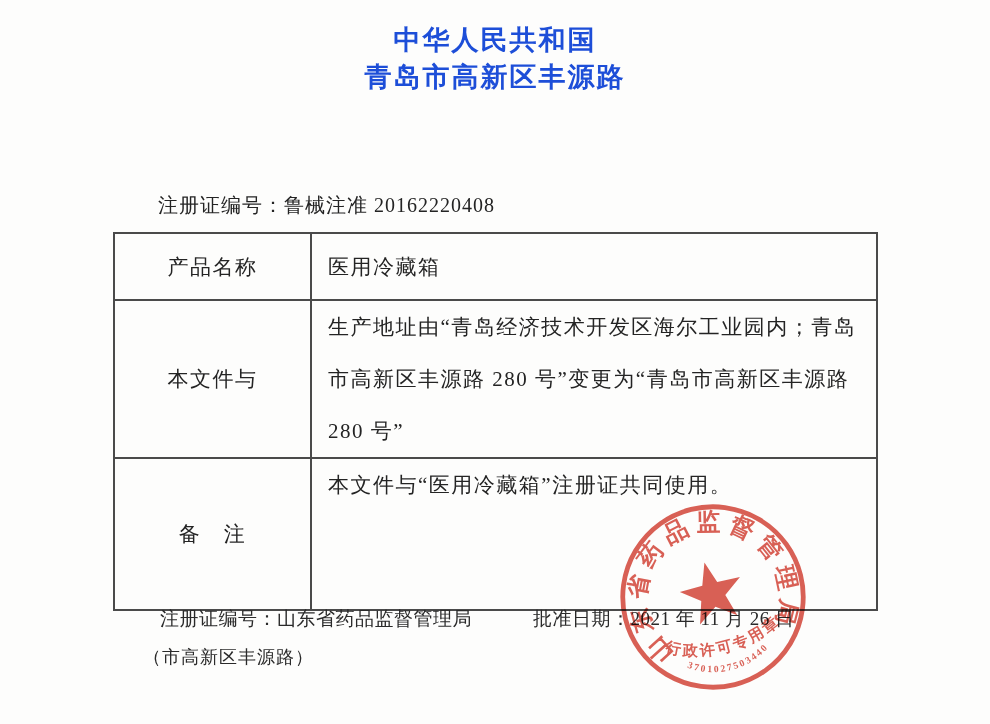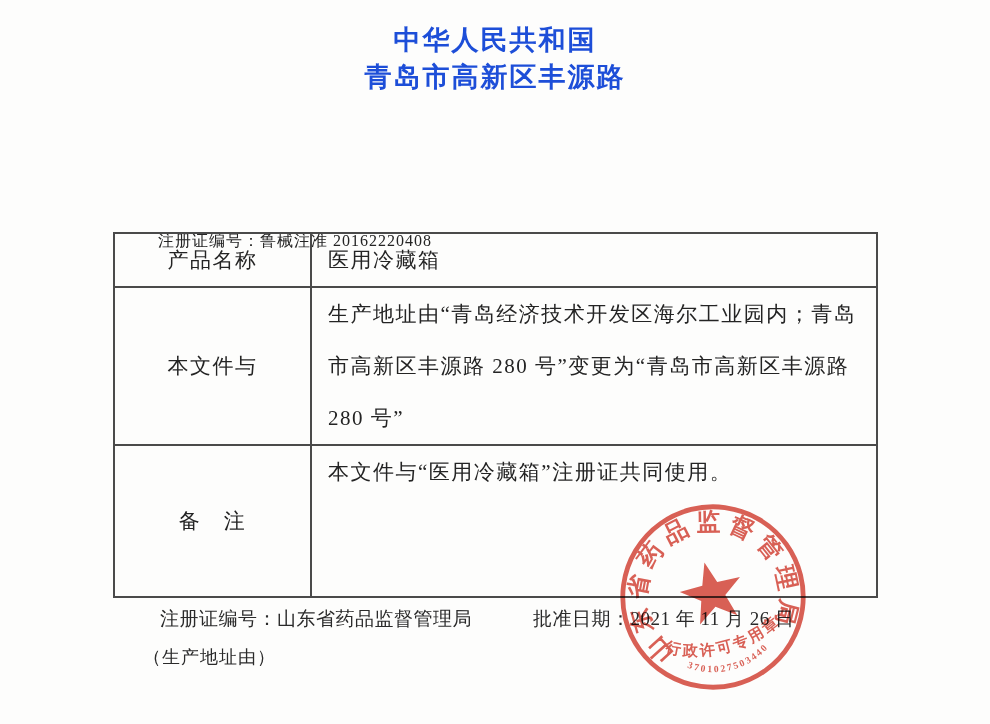--- a/index.html
+++ b/index.html
@@ -20,24 +20,23 @@
     font-size: 27px;
     font-weight: 600;
     letter-spacing: 2px;
     line-height: 37px;
     color: #1d4ed8;
   }
 
   .reg-line {
     position: absolute;
     left: 158px; top: 192px;
-    font-size: 16px;
+    font-size: 20px;
     letter-spacing: 1px;
     color: #242424;
-    margin-top: 39px;
   }
 
   table.doc-table {
     position: absolute;
     left: 113px; top: 232px;
     width: 765px;
     border-collapse: collapse;
     table-layout: fixed;
   }
   table.doc-table td {
@@ -49,21 +48,21 @@
   }
   td.label-cell {
     width: 197px;
     text-align: center;
   }
   td.content-cell {
     padding-left: 16px;
     padding-right: 10px;
     border-radius: 7px;
   }
-  tr.row-product  td { height: 54px; }
+  tr.row-product  td { height: 67px; }
   tr.row-change   td { height: 158px; }
   tr.row-remarks  td { height: 152px; }
   tr.row-remarks  td.content-cell { vertical-align: top; }
   .content-line { line-height: 52px; white-space: nowrap; }
 
   .footer-dept {
     position: absolute;
     left: 160px; top: 606px;
     font-size: 19px;
     letter-spacing: 0.5px;
@@ -138,21 +137,21 @@
     </table>
 
   <div class="footer-dept">
     <span>注册证编号：</span><span>山东省药品监督管理局</span>
   </div>
 
   <div class="footer-date">
     <span>批准日期：</span><span>2021 年 11 月 26 日</span>
   </div>
 
-  <div class="seal-note">（生产地址由）</div>
+  <div class="seal-note">（市高新区丰源路）</div>
 
   <div class="stamp">
     <svg viewBox="0 0 200 200">
       <defs>
         <path id="arcTop" d="M 50.5 149.5 A 70 70 0 1 1 149.5 149.5" fill="none"></path>
         <path id="arcInner" d="M 34 141 A 130 130 0 0 0 166 141" fill="none"></path>
         <path id="arcSerial" d="M 36 145 A 78 78 0 0 0 164 145" fill="none"></path>
       </defs>
       <circle cx="100" cy="100" r="94" fill="none" stroke-width="5" stroke="#d5493d"></circle>
       <polygon points="100,63 108,86 132.3,86.5 112.9,101.2 120,124.5 100,110.6 80,124.5 87.1,101.2 67.7,86.5 92,86" fill="#d5493d"></polygon>

